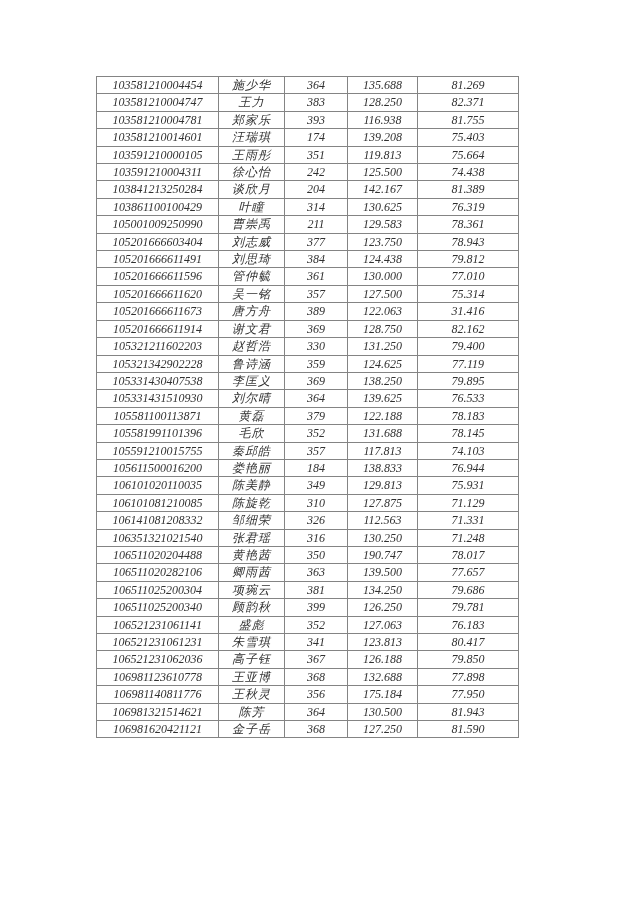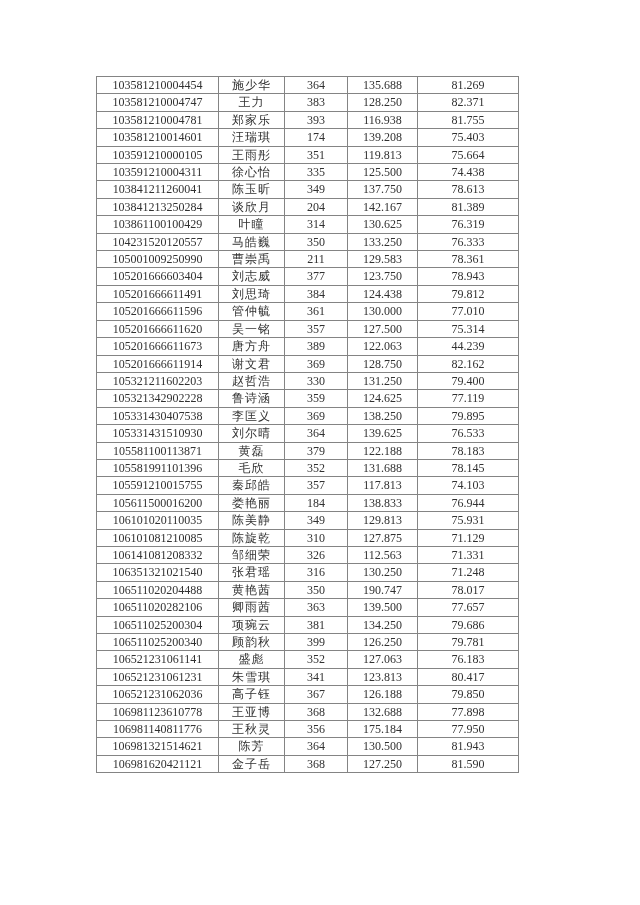--- a/index.html
+++ b/index.html
@@ -21,20 +21,21 @@
   }
   .table-wrap {
     position: absolute;
     left: 96px;
     top: 76px;
   }
   table.score-table {
     border-collapse: collapse;
     table-layout: fixed;
     width: 422px;
+    font-style: italic;
   }
   table.score-table col.c-id   { width: 122px; }
   table.score-table col.c-name { width: 66px; }
   table.score-table col.c-s1   { width: 63px; }
   table.score-table col.c-s2   { width: 70px; }
   table.score-table col.c-s3   { width: 101px; }
   table.score-table td {
     border: 1px solid #848484;
     height: 16.4px;
     padding: 0;
@@ -95,53 +96,39 @@
           <tr>
             <td class="candidate-id-cell">103591210000105</td>
             <td class="name-cell">王雨彤</td>
             <td class="score1-cell">351</td>
             <td class="score2-cell">119.813</td>
             <td class="score3-cell">75.664</td>
           </tr>
           <tr>
             <td class="candidate-id-cell">103591210004311</td>
             <td class="name-cell">徐心怡</td>
-            <td class="score1-cell">335</td>
+            <td class="score1-cell">242</td>
             <td class="score2-cell">125.500</td>
             <td class="score3-cell">74.438</td>
-          </tr>
-          <tr>
-            <td class="candidate-id-cell">103841211260041</td>
-            <td class="name-cell">陈玉昕</td>
-            <td class="score1-cell">349</td>
-            <td class="score2-cell">137.750</td>
-            <td class="score3-cell">78.613</td>
           </tr>
           <tr>
             <td class="candidate-id-cell">103841213250284</td>
             <td class="name-cell">谈欣月</td>
             <td class="score1-cell">204</td>
             <td class="score2-cell">142.167</td>
             <td class="score3-cell">81.389</td>
           </tr>
           <tr>
             <td class="candidate-id-cell">103861100100429</td>
             <td class="name-cell">叶瞳</td>
             <td class="score1-cell">314</td>
             <td class="score2-cell">130.625</td>
             <td class="score3-cell">76.319</td>
           </tr>
           <tr>
-            <td class="candidate-id-cell">104231520120557</td>
-            <td class="name-cell">马皓巍</td>
-            <td class="score1-cell">350</td>
-            <td class="score2-cell">133.250</td>
-            <td class="score3-cell">76.333</td>
-          </tr>
-          <tr>
             <td class="candidate-id-cell">105001009250990</td>
             <td class="name-cell">曹崇禹</td>
             <td class="score1-cell">211</td>
             <td class="score2-cell">129.583</td>
             <td class="score3-cell">78.361</td>
           </tr>
           <tr>
             <td class="candidate-id-cell">105201666603404</td>
             <td class="name-cell">刘志威</td>
             <td class="score1-cell">377</td>
@@ -167,21 +154,21 @@
             <td class="name-cell">吴一铭</td>
             <td class="score1-cell">357</td>
             <td class="score2-cell">127.500</td>
             <td class="score3-cell">75.314</td>
           </tr>
           <tr>
             <td class="candidate-id-cell">105201666611673</td>
             <td class="name-cell">唐方舟</td>
             <td class="score1-cell">389</td>
             <td class="score2-cell">122.063</td>
-            <td class="score3-cell">44.239</td>
+            <td class="score3-cell">31.416</td>
           </tr>
           <tr>
             <td class="candidate-id-cell">105201666611914</td>
             <td class="name-cell">谢文君</td>
             <td class="score1-cell">369</td>
             <td class="score2-cell">128.750</td>
             <td class="score3-cell">82.162</td>
           </tr>
           <tr>
             <td class="candidate-id-cell">105321211602203</td>

